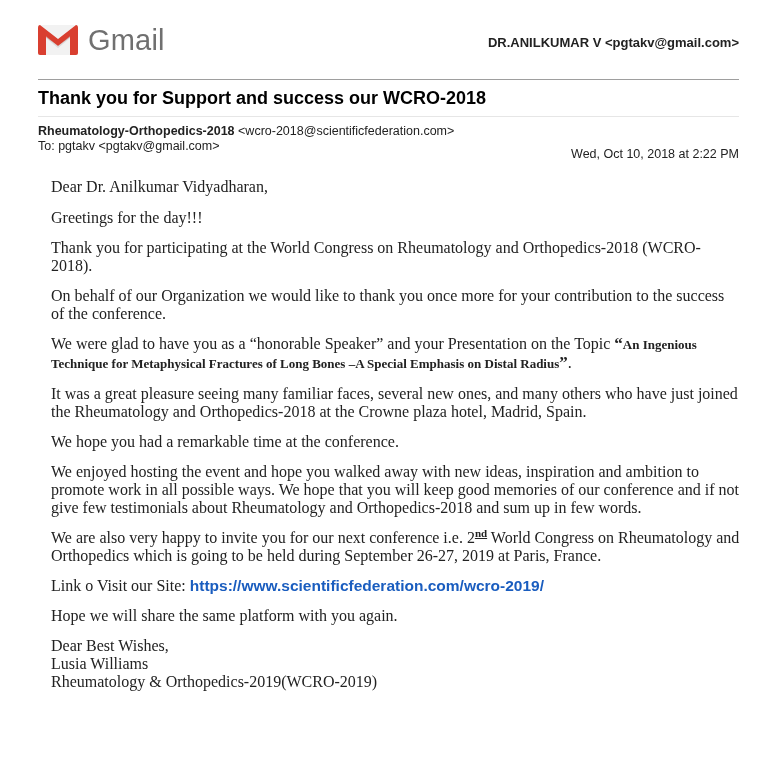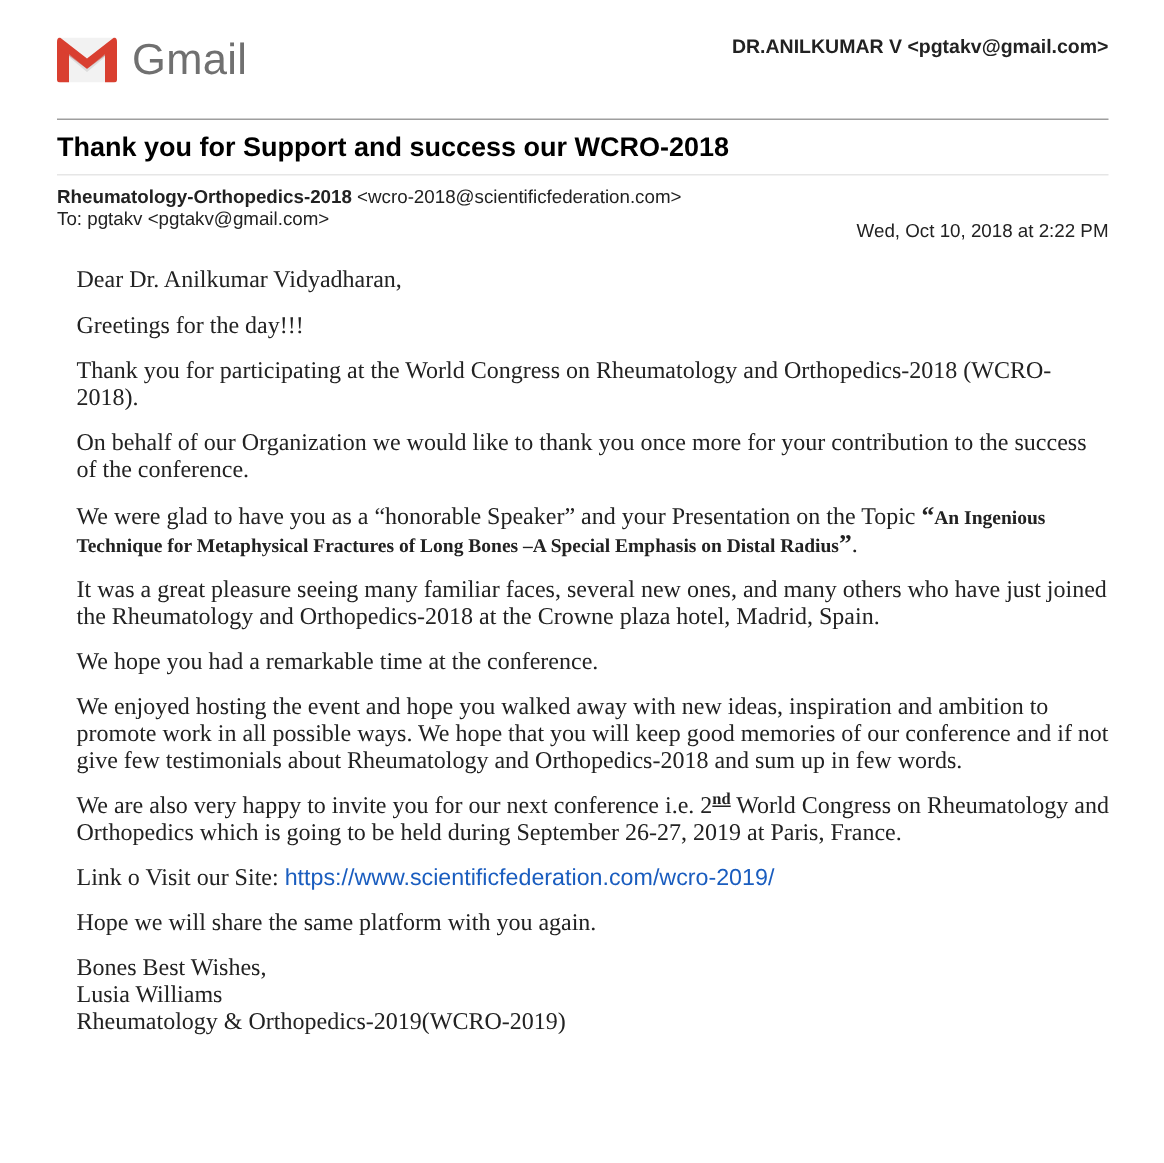--- a/index.html
+++ b/index.html
@@ -37,21 +37,21 @@
       font-family: "Liberation Sans", sans-serif;
       font-size: 29px;
       color: #707070;
       margin-left: 10px;
       letter-spacing: 0.2px;
       line-height: 30px;
     }
     .account {
       position: absolute;
       right: 0;
-      top: 1px;
+      top: 13px;
       font-family: "Liberation Sans", sans-serif;
       font-size: 13px;
       font-weight: bold;
       color: #222222;
     }
     .divider-top {
       position: absolute;
       left: 38px;
       top: 79px;
       width: 701px;
@@ -119,20 +119,21 @@
       font-weight: bold;
       line-height: 0;
       vertical-align: super;
       text-decoration: underline;
     }
     .body a {
       font-family: "Liberation Sans", sans-serif;
       color: #1a5dbf;
       text-decoration: none;
       font-size: 15.5px;
+      font-weight: bold;
     }
     .p-greeting { margin-bottom: 13px !important; }
     .sig-line { display: block; }
   </style>
 </head>
 <body>
 
 <div class="header">
   <div class="logo">
     <span class="logo-icon">
@@ -172,17 +173,17 @@
   <p><span>Thank you for participating at the </span><b>World Congress on Rheumatology and Orthopedics-2018</b><span> (WCRO-2018).</span></p>
   <p>On behalf of our Organization we would like to thank you once more for your contribution to the success of the conference.</p>
   <p><span>We were glad to have you as a </span><b>“honorable Speaker”</b><span> and your Presentation on the Topic </span><span class="quote-bold">“</span><span class="small-bold">An Ingenious Technique for Metaphysical Fractures of Long Bones –A Special Emphasis on Distal Radius</span><span class="quote-bold">”</span><span>.</span></p>
   <p><span>It was a great pleasure seeing many familiar faces, several new ones, and many others who have just joined the </span><b>Rheumatology and Orthopedics-2018</b><span> at the Crowne plaza hotel, Madrid, Spain.</span></p>
   <p>We hope you had a remarkable time at the conference.</p>
   <p>We enjoyed hosting the event and hope you walked away with new ideas, inspiration and ambition to promote work in all possible ways. We hope that you will keep good memories of our conference and if not give few testimonials about Rheumatology and Orthopedics-2018 and sum up in few words.</p>
   <p><span>We are also very happy to invite you for our next conference i.e. </span><b>2</b><sup>nd</sup><b> World Congress on Rheumatology and Orthopedics</b><span> which is going to be held during </span><b>September 26-27, 2019 at Paris, France.</b></p>
   <p><span>Link o Visit our Site: </span><a>https://www.scientificfederation.com/wcro-2019/</a></p>
   <p>Hope we will share the same platform with you again.</p>
   <p>
-    <span class="sig-line">Bones Best Wishes,</span>
+    <span class="sig-line">Dear Best Wishes,</span>
     <span class="sig-line">Lusia Williams</span>
     <span class="sig-line">Rheumatology &amp; Orthopedics-2019(WCRO-2019)</span>
   </p>
 </div>
 
 </body></html>

